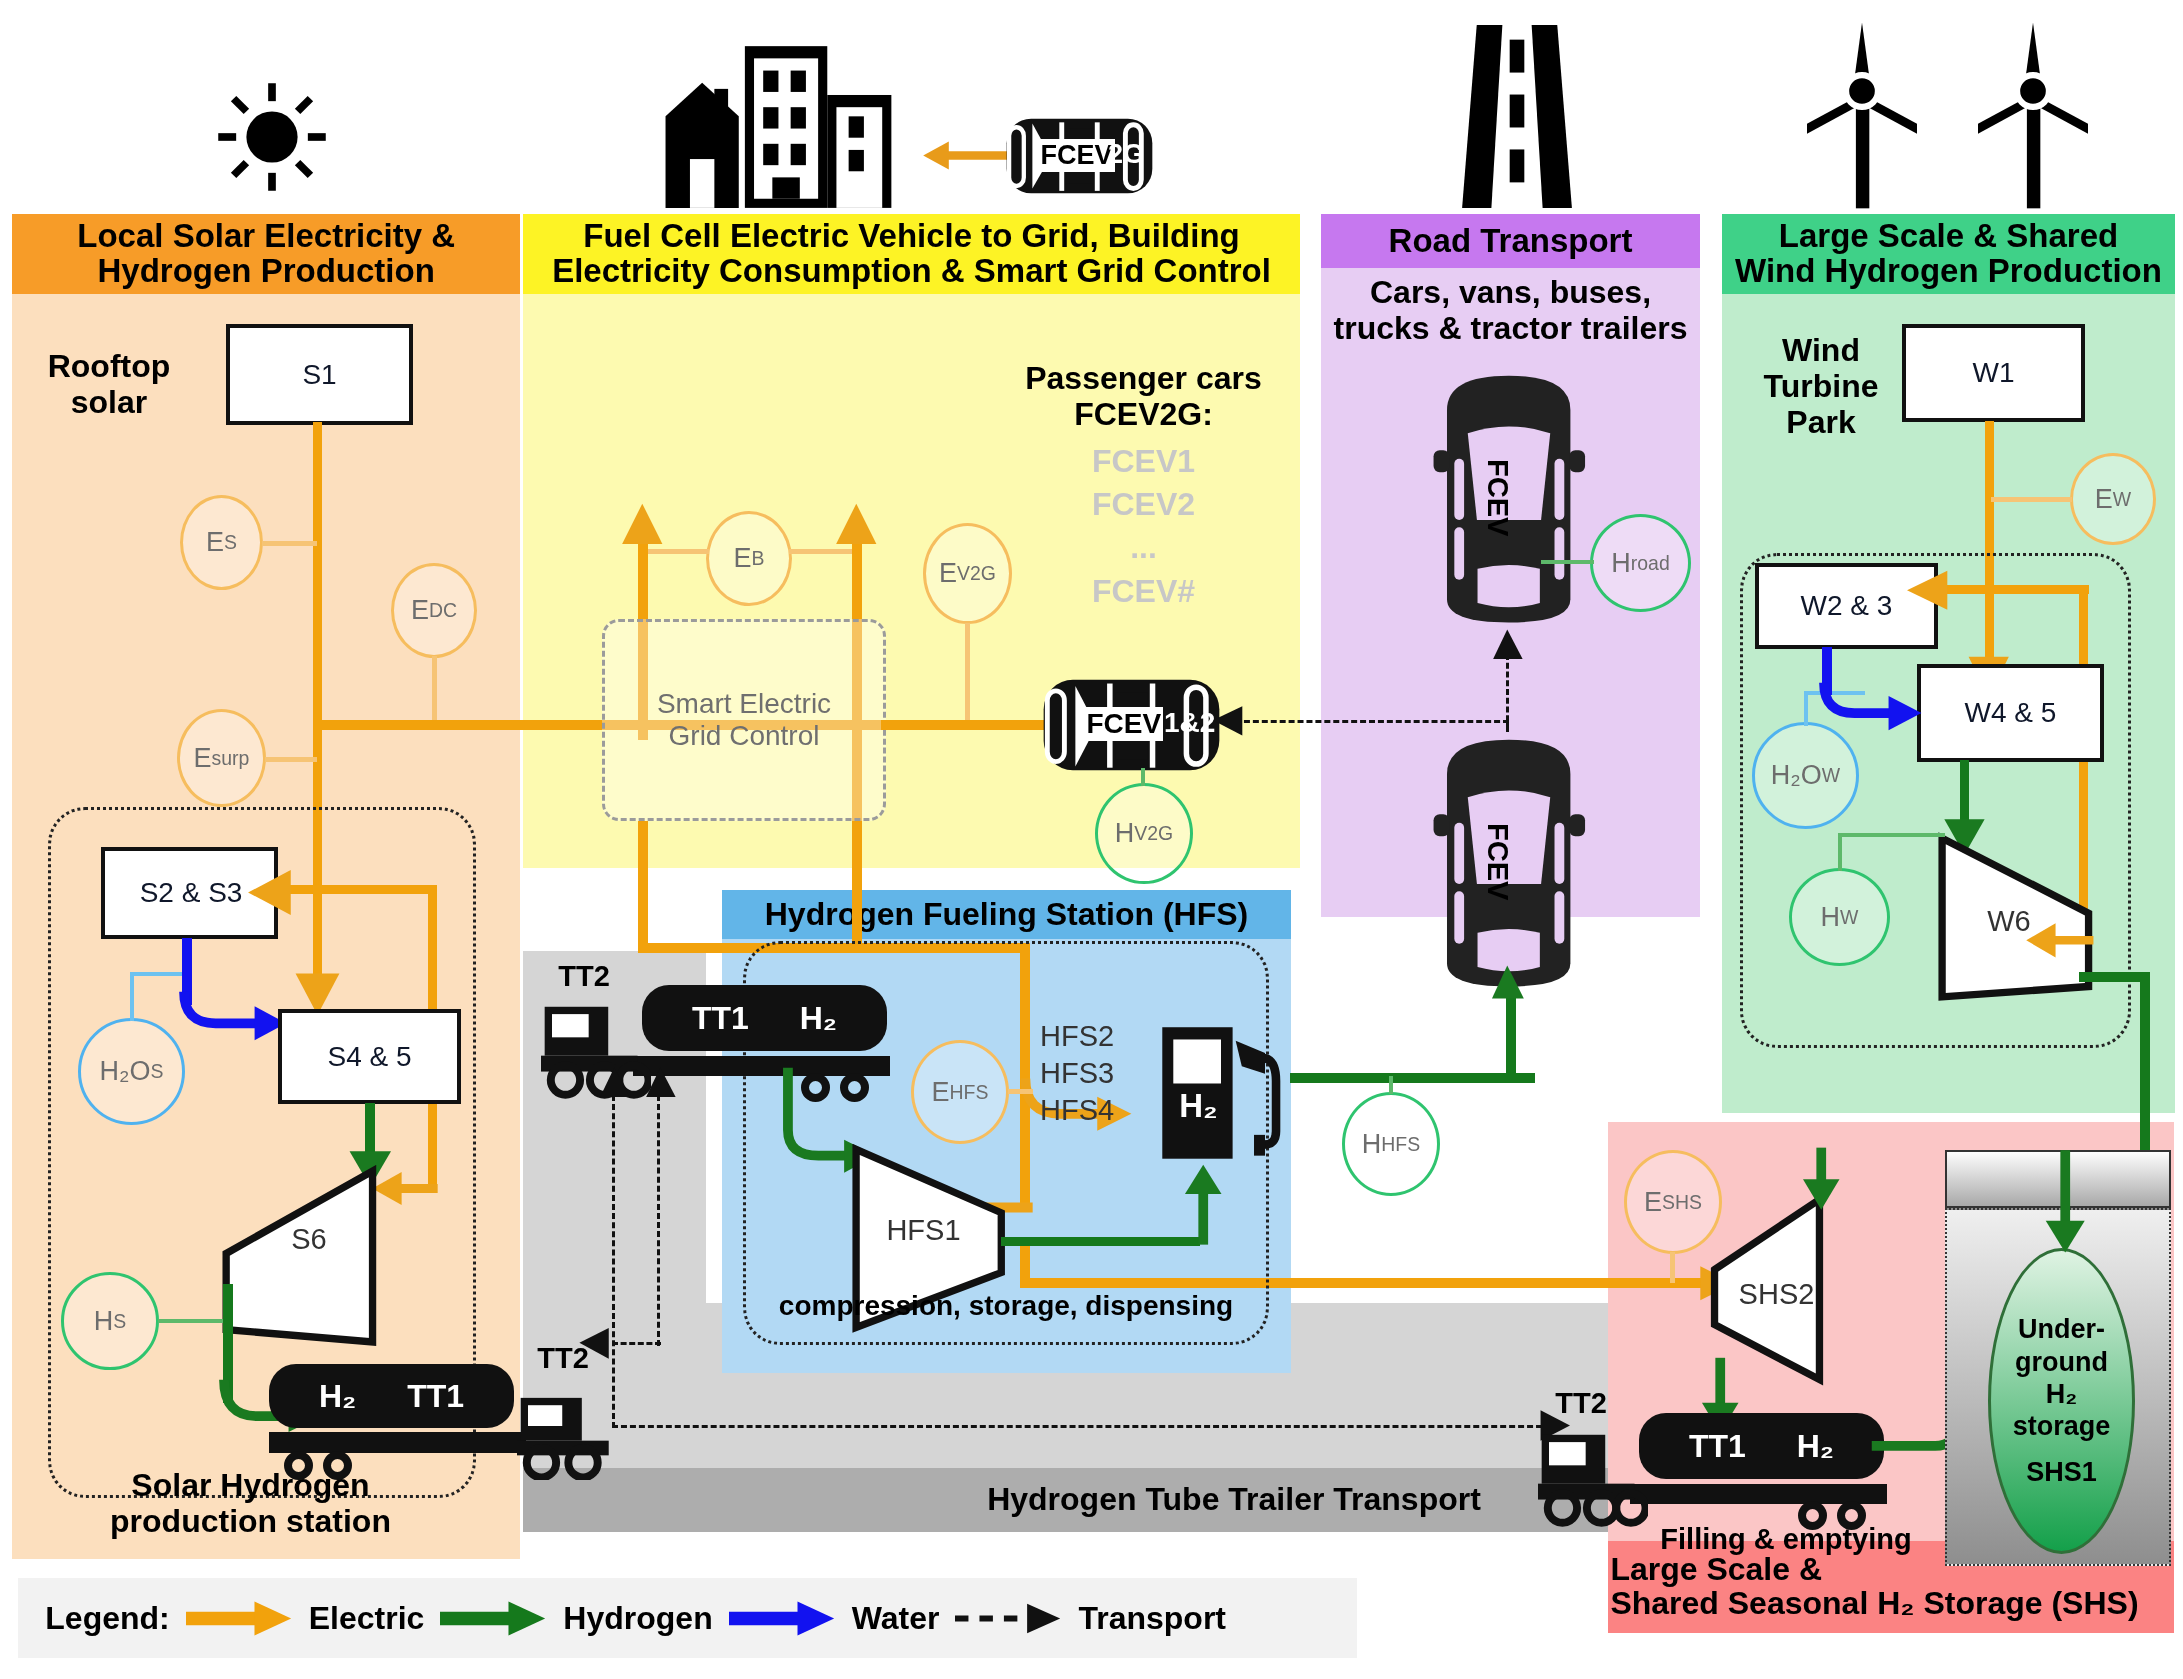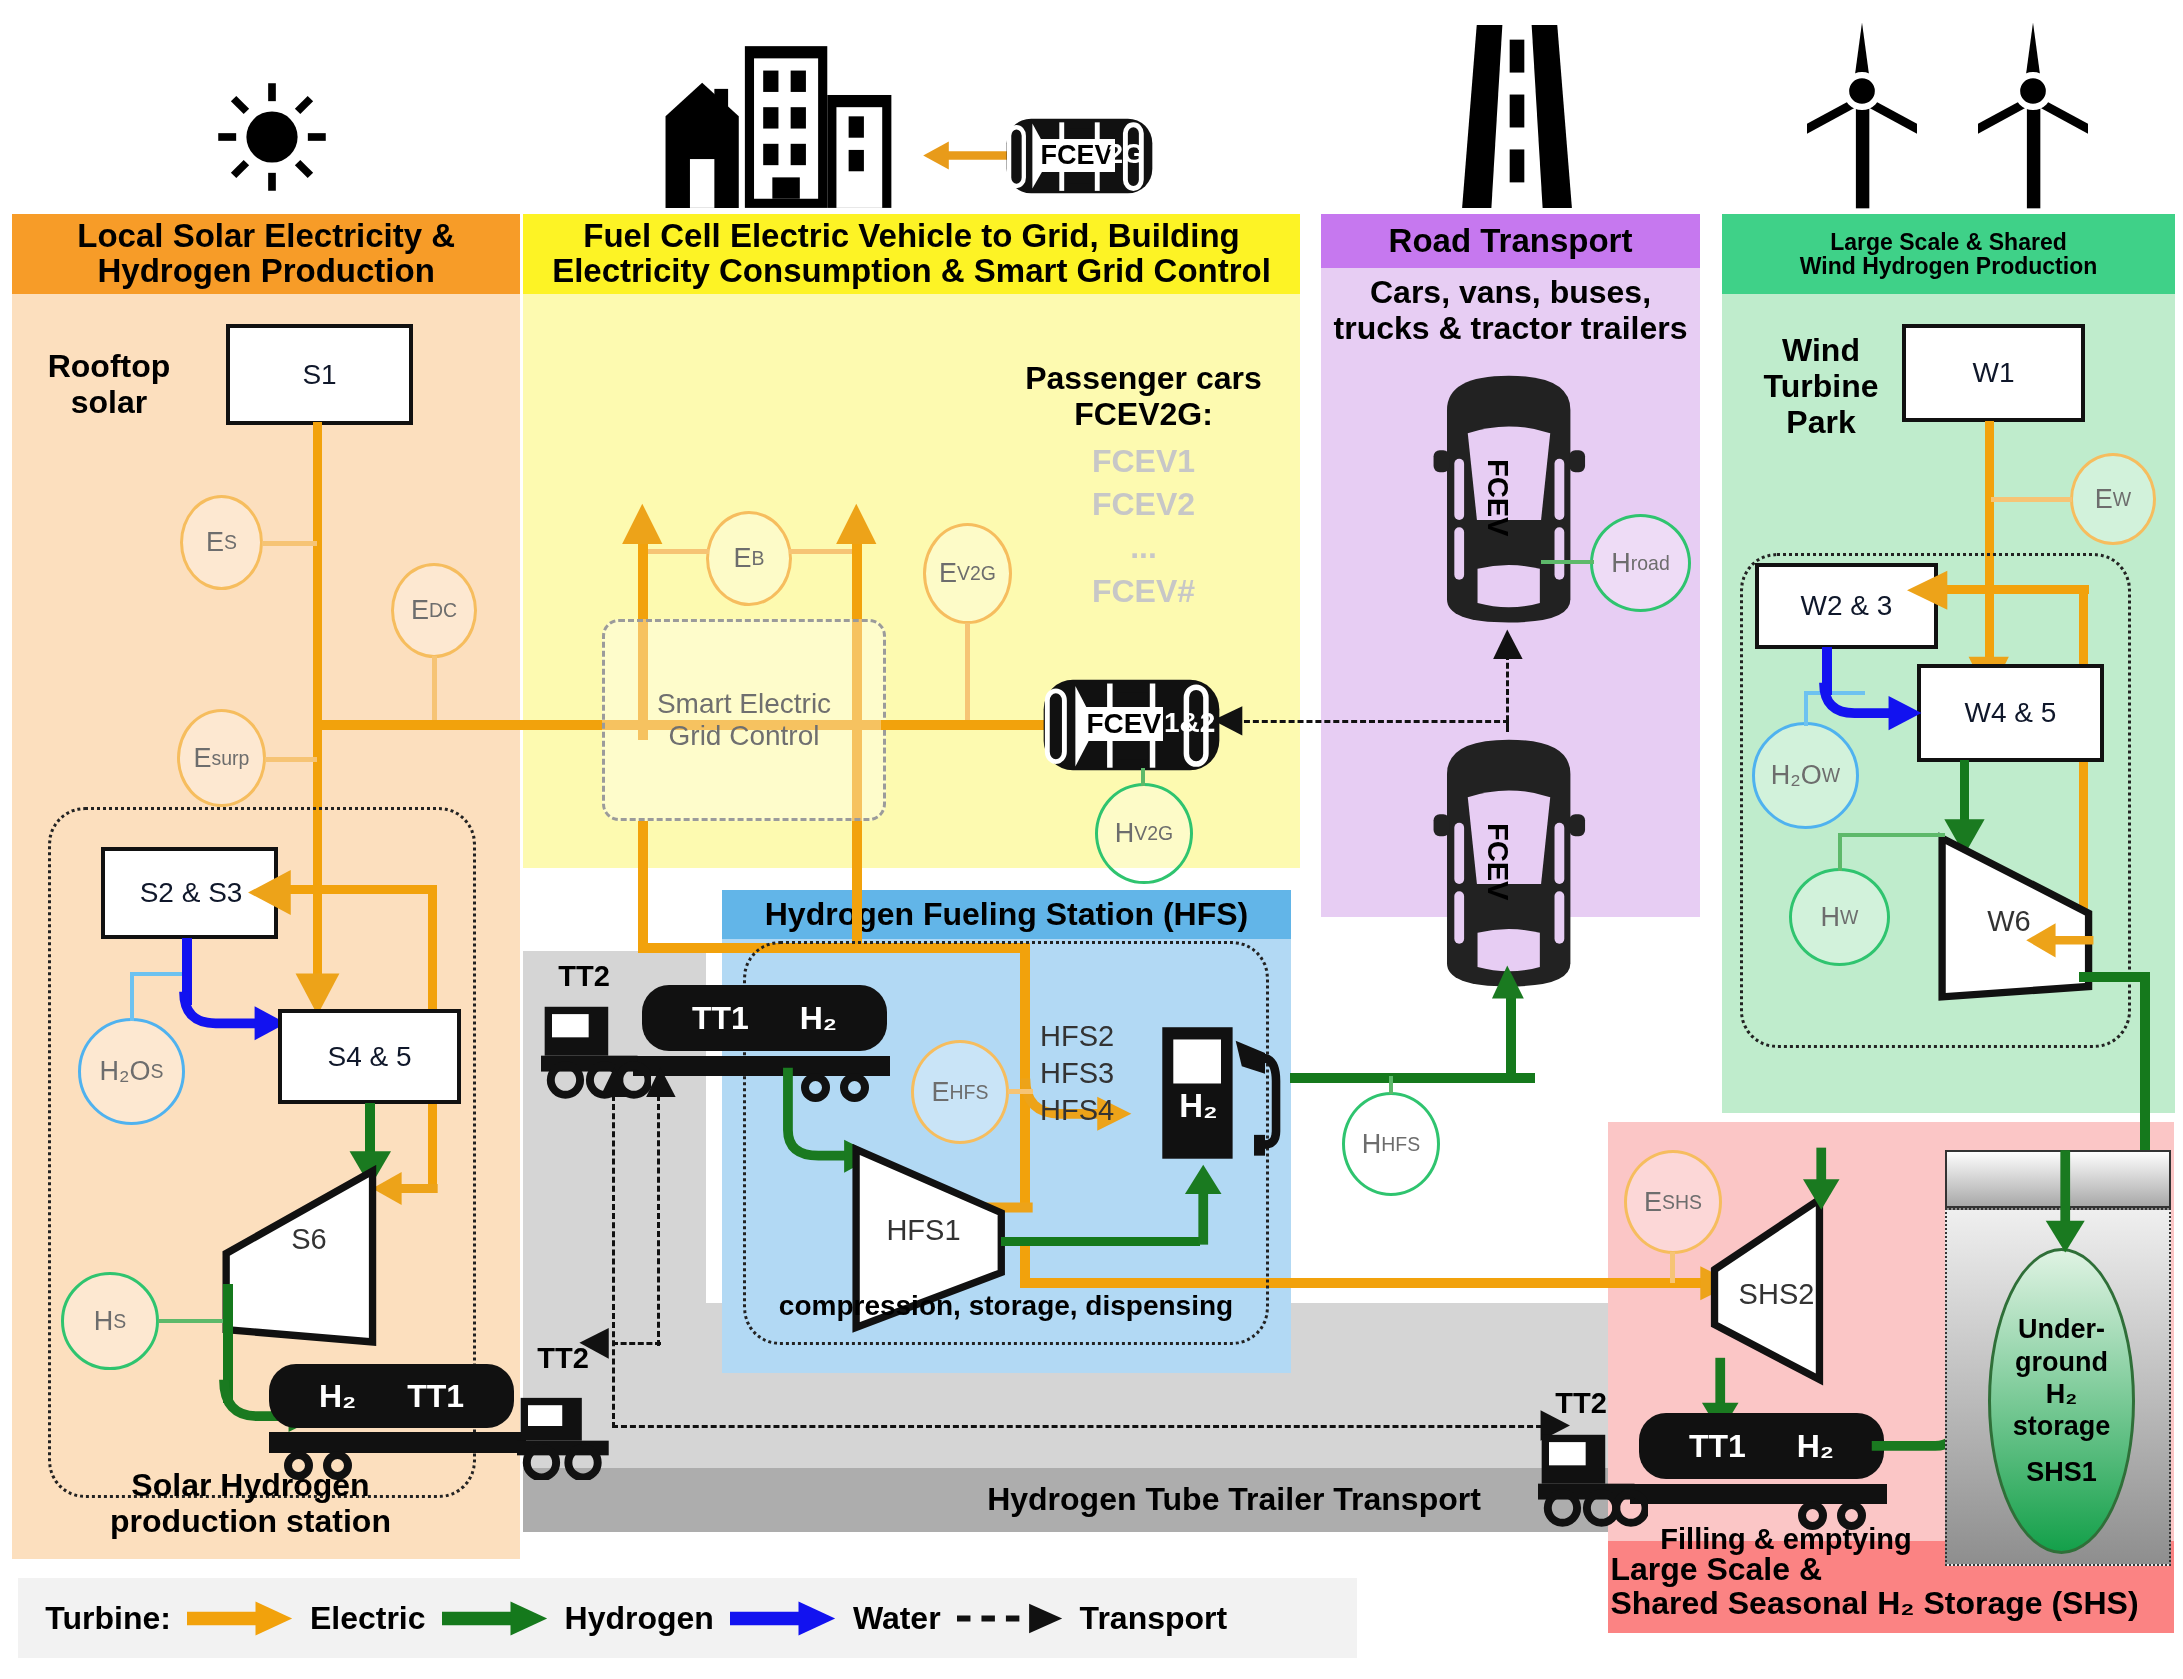--- a/index.html
+++ b/index.html
@@ -26,21 +26,21 @@
     padding:3.7px 2.4px;
   }
 
   .p-solar   { background:#fcdfbe; }
   .h-solar   { background:#f79c28; font-size:33px; }
   .p-fcev    { background:#fdfab0; }
   .h-fcev    { background:#fdf325; font-size:33px; }
   .p-road    { background:#e7cdf3; }
   .h-road    { background:#c678ef; font-size:33px; }
   .p-wind    { background:#bfeccc; }
-  .h-wind    { background:#3fd188; font-size:23px; }
+  .h-wind    { background:#3fd188; font-size:33px; }
   .p-hfs     { background:#b2d9f4; }
   .h-hfs     { background:#62b5e8; font-size:32px; }
   .p-shs     { background:#fbc6c6; }
   .h-shs     { background:#fb8383; font-size:32px; text-align:left; justify-content:flex-start; }
   .p-ttt     { background:#d5d5d5; }
   .h-ttt     { background:#adadad; font-size:32px; }
 
   
   .nodebox {
     position:absolute;
@@ -712,21 +712,21 @@
       <div style="margin-top:13.5px;">SHS1</div>
     </div>
   </div>
 
   <svg class="arrow" style="left:2036px;top:1150px;" width="67" height="110" viewBox="0 0 110 180">
     <line x1="48" y1="0" x2="48" y2="120" stroke="#1a7a20" stroke-width="16"></line>
     <polygon points="48,168 16,116 80,116" fill="#1a7a20"></polygon>
   </svg>
 
   <div class="legendbox" style="left:18.3px;top:1578px;width:1339px;height:80px;">
-    <span class="lgl">Turbine:</span>
+    <span class="lgl">Legend:</span>
 
     <svg width="107" height="37" viewBox="0 0 175 60">
       <line x1="0" y1="30" x2="118" y2="30" stroke="#f2a20c" stroke-width="22"></line>
       <polygon points="172,30 112,2 112,58" fill="#f2a20c"></polygon>
     </svg>
     <span class="lgl">Electric</span>
 
     <svg width="107" height="37" viewBox="0 0 175 60">
       <line x1="0" y1="30" x2="118" y2="30" stroke="#15791c" stroke-width="22"></line>
       <polygon points="172,30 112,2 112,58" fill="#15791c"></polygon>

